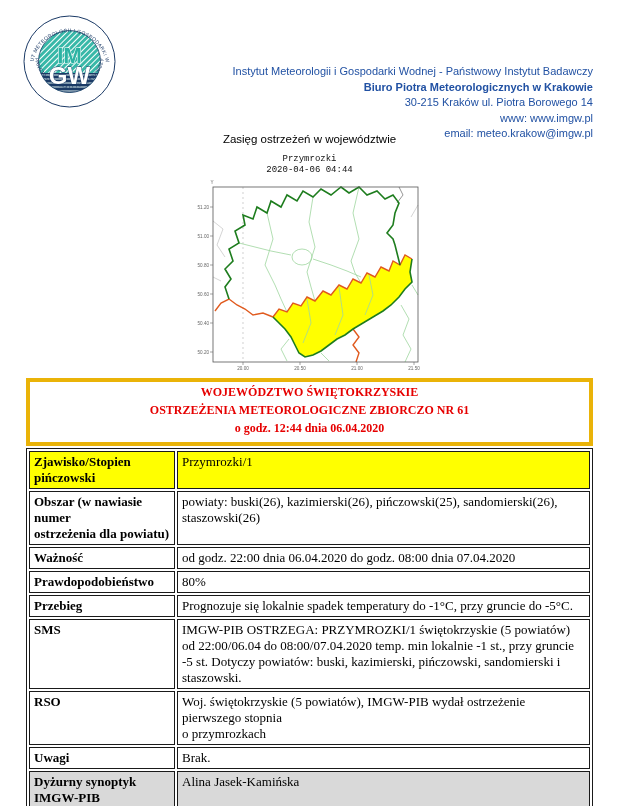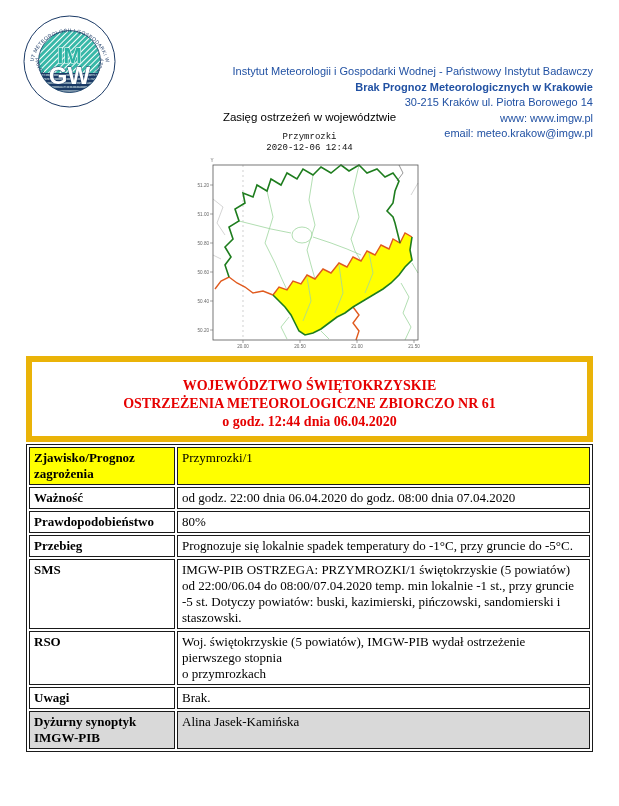--- a/index.html
+++ b/index.html
@@ -8,29 +8,29 @@
         font-family:"Liberation Serif", serif;color:#000;box-sizing:border-box;
         padding:14px 26px 0 26px;}
   
   .header{display:flex;justify-content:space-between;align-items:flex-start;height:97px;}
   .logo{flex:0 0 auto;margin-left:-4px;}
   .contact{flex:1 1 auto;text-align:right;font-family:"Liberation Sans",sans-serif;
            font-size:11px;line-height:15.5px;color:#2151a3;padding-top:6px;margin-top:44px;}
   .contact .bold{font-weight:bold;}
   
   .map-title{font-family:"Liberation Sans",sans-serif;font-size:11.5px;text-align:center;
-             color:#000;}
+             margin-top:22px;color:#000;}
   .map-sub{font-family:Liberation Mono, monospace;font-size:9px;line-height:11px;
            text-align:center;margin-top:9px;color:#111;}
   .map-wrap{text-align:center;margin-top:1px;}
   .map-wrap svg{display:inline-block;}
   .tick-label{font-family:"Liberation Sans",sans-serif;font-size:4.6px;fill:#666;}
   
-  .title-box{border:6px solid #eab308;margin-top:2px;padding:15px 2px 5px 2px;
-             text-align:center;color:#e60000;font-weight:bold;font-size:14px;line-height:18px;}
+  .title-box{border:4px solid #eab308;margin-top:2px;padding:1px 2px 5px 2px;
+             text-align:center;color:#e60000;font-weight:bold;font-size:12px;line-height:18px;}
   
   table.warn{border-collapse:separate;border-spacing:2px;border:1px solid #1a1a1a;
              width:567px;margin-top:2px;table-layout:fixed;background:#fff;}
   table.warn td{border:1px solid #1a1a1a;font-size:13px;line-height:16px;
                 padding:2px 4px;vertical-align:top;white-space:pre-line;}
   td.lbl{width:136px;font-weight:bold;}
   tr.hl-yellow td{background:#ffff00;}
   tr.hl-gray td{background:#d9d9d9;}
 </style>
 </head>
@@ -63,31 +63,31 @@
         <textPath href="#arcTop" startOffset="50%" text-anchor="middle">INSTYTUT METEOROLOGII I GOSPODARKI WODNEJ</textPath>
       </text>
       <text font-family="Liberation Sans, sans-serif" font-size="5" fill="#1b3a66" letter-spacing="0.4">
         <textPath href="#arcBot" startOffset="50%" text-anchor="middle">PAŃSTWOWY INSTYTUT BADAWCZY</textPath>
       </text>
       <text x="47.5" y="49" text-anchor="middle" font-family="Liberation Sans, sans-serif" font-size="22" font-weight="bold" fill="#2bb3a3" stroke="#ffffff" stroke-width="1" paint-order="stroke">IM</text>
       <text x="47.5" y="70" text-anchor="middle" font-family="Liberation Sans, sans-serif" font-size="24" font-weight="bold" fill="#ffffff" stroke="#1b3a66" stroke-width="0.8" paint-order="stroke">GW</text>
     </svg>
     <div class="contact">
       <div>Instytut Meteorologii i Gospodarki Wodnej - Państwowy Instytut Badawczy</div>
-      <div class="bold">Brak Prognoz Meteorologicznych w Krakowie</div>
+      <div class="bold">Biuro Piotra Meteorologicznych w Krakowie</div>
       <div>30-215 Kraków ul. Piotra Borowego 14</div>
       <div>www: www.imgw.pl</div>
       <div>email: meteo.krakow@imgw.pl</div>
     </div>
   </div>
 
   <div class="map-title">Zasięg ostrzeżeń w województwie</div>
   <div class="map-sub">
     <div>Przymrozki</div>
-    <div>2020-12-06 12:44</div>
+    <div>2020-04-06 04:44</div>
   </div>
 
   <div class="map-wrap">
     <svg width="230" height="195" viewBox="0 0 230 195">
 
       <rect x="18" y="10" width="205" height="175" fill="#ffffff" stroke="none"></rect>
 
       <g stroke="#c9c9c9" stroke-width="0.8" fill="none">
         <path d="M18,44 L28,52 22,68 30,80"></path>
         <path d="M18,100 L26,104"></path>
@@ -164,22 +164,27 @@
 
   <div class="title-box">
     <div>WOJEWÓDZTWO ŚWIĘTOKRZYSKIE</div>
     <div>OSTRZEŻENIA METEOROLOGICZNE ZBIORCZO NR 61</div>
     <div>o godz. 12:44 dnia 06.04.2020</div>
   </div>
 
   <table class="warn">
     <tbody>
       <tr class="hl-yellow">
-        <td class="lbl">Zjawisko/Prognoz zagrożenia</td>
+        <td class="lbl">Zjawisko/Stopien pińczowski</td>
         <td>Przymrozki/1</td>
+      </tr>
+      <tr>
+        <td class="lbl">Obszar (w nawiasie numer
+ostrzeżenia dla powiatu)</td>
+        <td>powiaty: buski(26), kazimierski(26), pińczowski(25), sandomierski(26), staszowski(26)</td>
       </tr>
       <tr>
         <td class="lbl">Ważność</td>
         <td>od godz. 22:00 dnia 06.04.2020 do godz. 08:00 dnia 07.04.2020</td>
       </tr>
       <tr>
         <td class="lbl">Prawdopodobieństwo</td>
         <td>80%</td>
       </tr>
       <tr>

